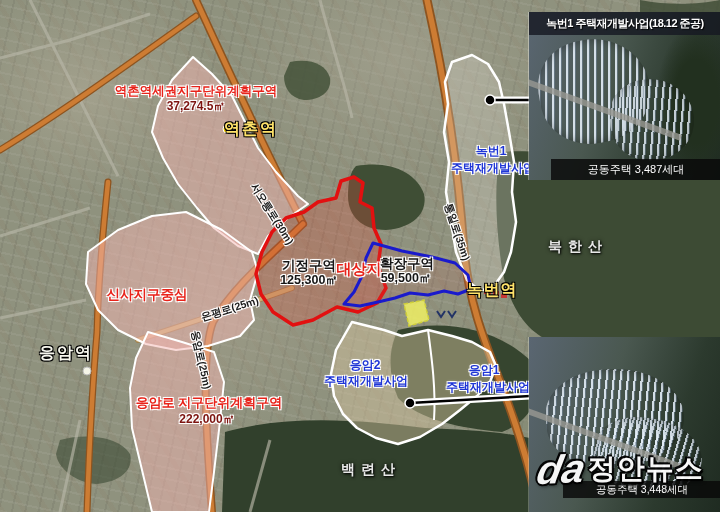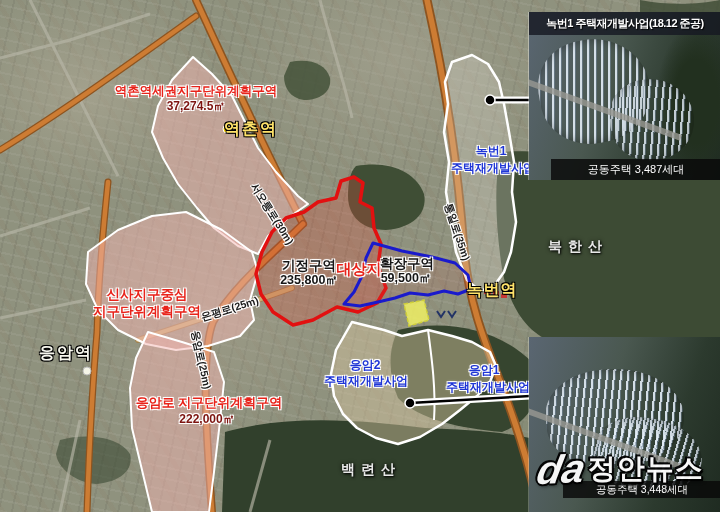--- a/index.html
+++ b/index.html
@@ -150,27 +150,26 @@
   </svg>
 
   <div class="lbl red t125 ow" style="left:196px;top:92px;">역촌역세권지구단위계획구역</div>
   <div class="lbl darkred t12 ow" style="left:196px;top:107px;">37,274.5㎡</div>
 
   <div class="lbl station-y t11 ob" style="left:251px;top:129px;letter-spacing:2px;">역촌역</div>
   <div class="lbl station-y t11 ob" style="left:492px;top:290px;letter-spacing:1px;">녹번역</div>
   <div class="lbl station-w t11 ob" style="left:66px;top:353px;letter-spacing:2px;">응암역</div>
 
   <div class="lbl red t135 ow" style="left:147px;top:295px;">신사지구중심</div>
-  <div class="lbl red t135 ow" style="left:147px;top:312px;">지구단위계획구역</div>
 
   <div class="lbl red t13 ow" style="left:209px;top:403px;">응암로 지구단위계획구역</div>
   <div class="lbl darkred t12 ow" style="left:207px;top:420px;">222,000㎡</div>
 
   <div class="lbl blk t135 ow" style="left:309px;top:266px;">기정구역</div>
-  <div class="lbl blk t125 ow" style="left:309px;top:281px;">235,800㎡</div>
+  <div class="lbl blk t125 ow" style="left:309px;top:281px;">125,300㎡</div>
   <div class="lbl red t15 ow" style="left:359px;top:269px;">대상지</div>
   <div class="lbl blk t135 ow" style="left:407px;top:264px;">확장구역</div>
   <div class="lbl blk t125 ow" style="left:406px;top:279px;">59,500㎡</div>
 
   <div class="lbl blue t12 ow" style="left:491px;top:152px;">녹번1</div>
   <div class="lbl blue t12 ow" style="left:493px;top:169px;">주택재개발사업</div>
   <div class="lbl blue t12 ow" style="left:365px;top:366px;">응암2</div>
   <div class="lbl blue t12 ow" style="left:366px;top:382px;">주택재개발사업</div>
   <div class="lbl blue t12 ow" style="left:484px;top:371px;">응암1</div>
   <div class="lbl blue t12 ow" style="left:488px;top:388px;">주택재개발사업</div>

